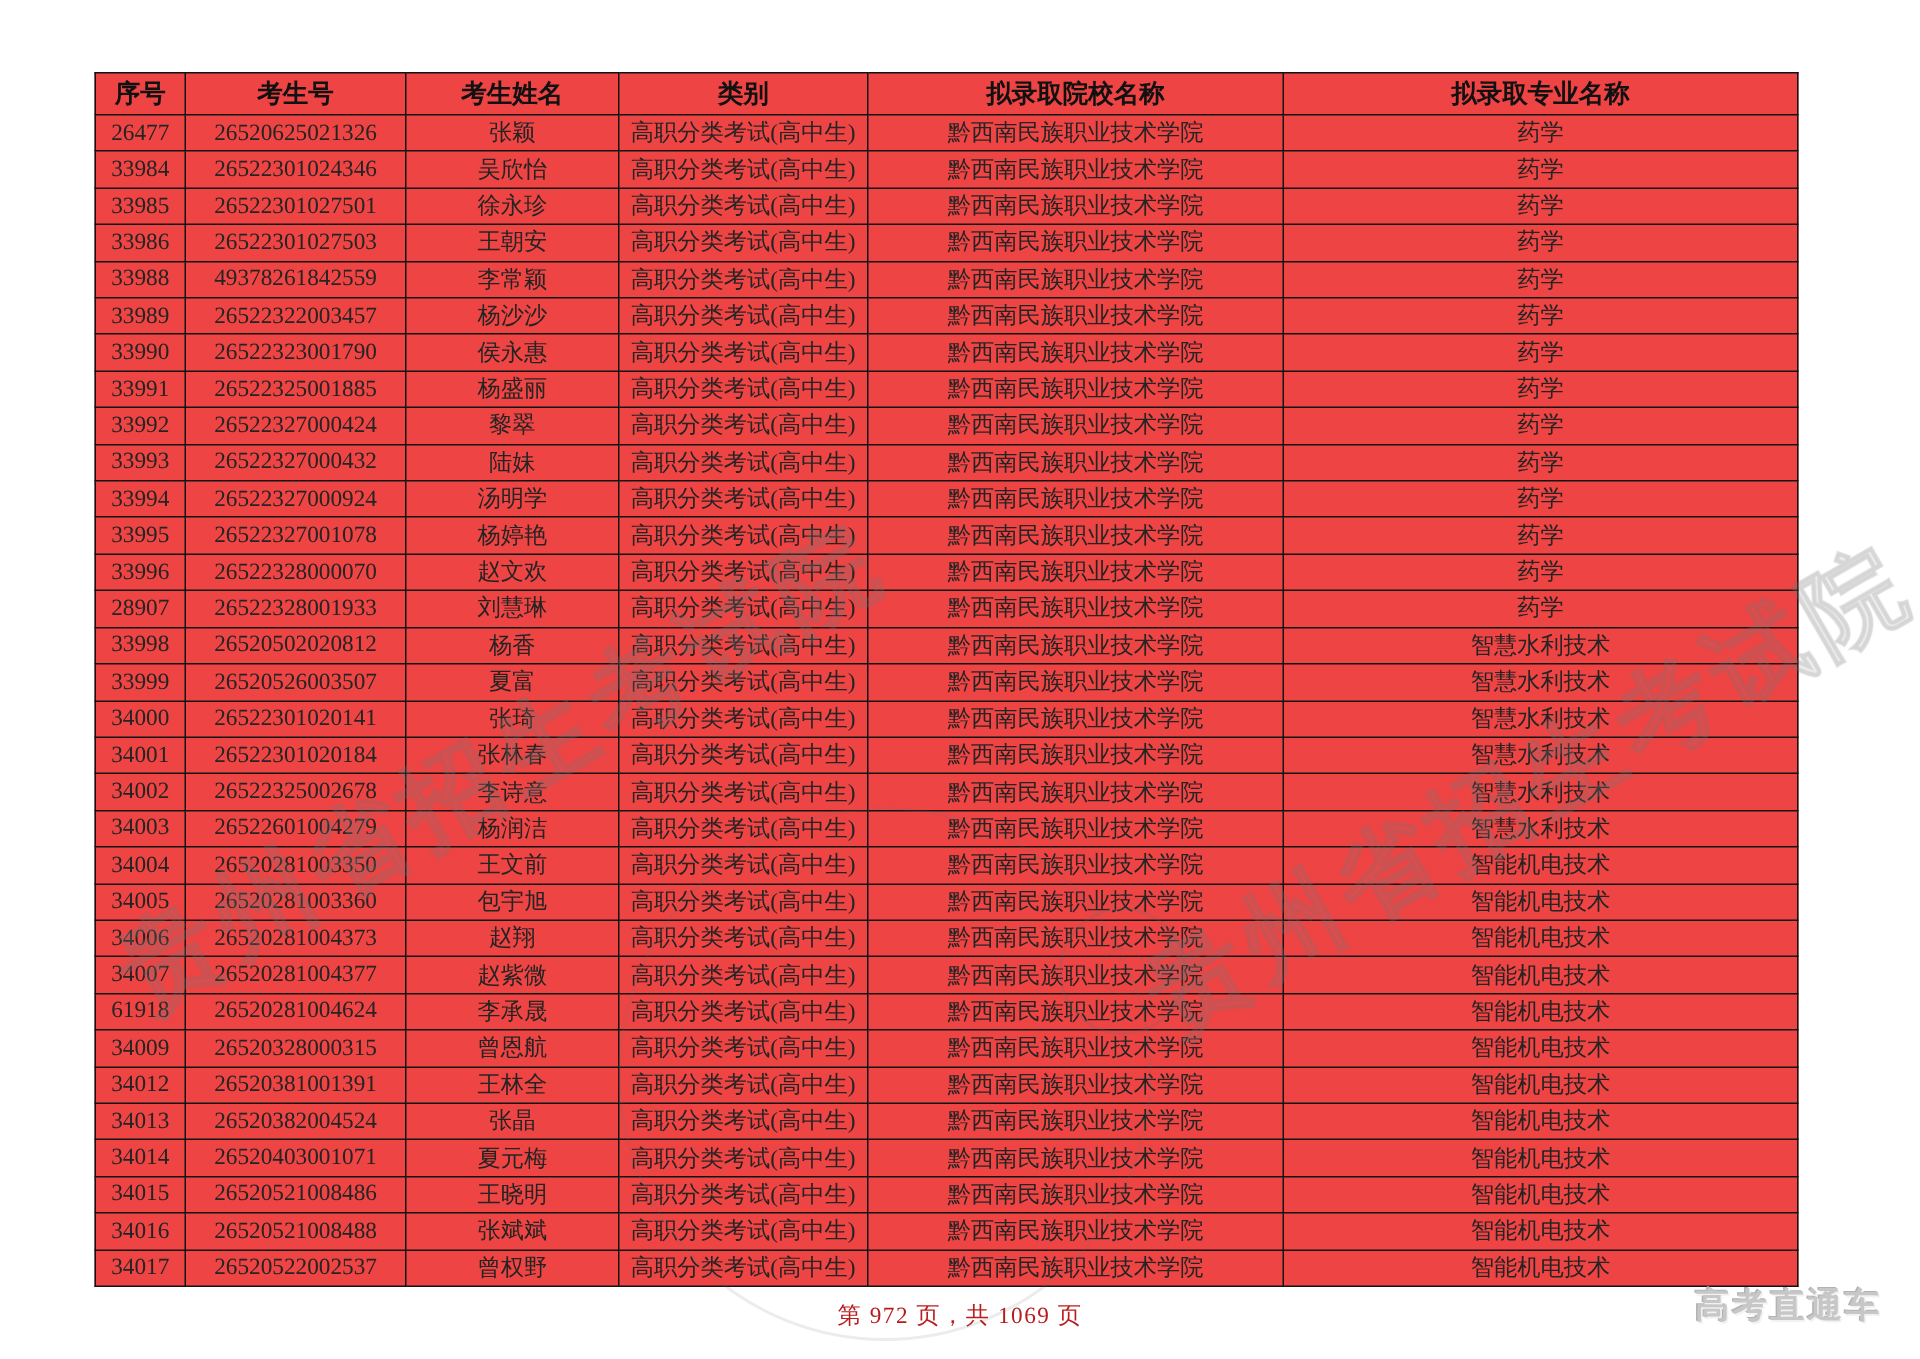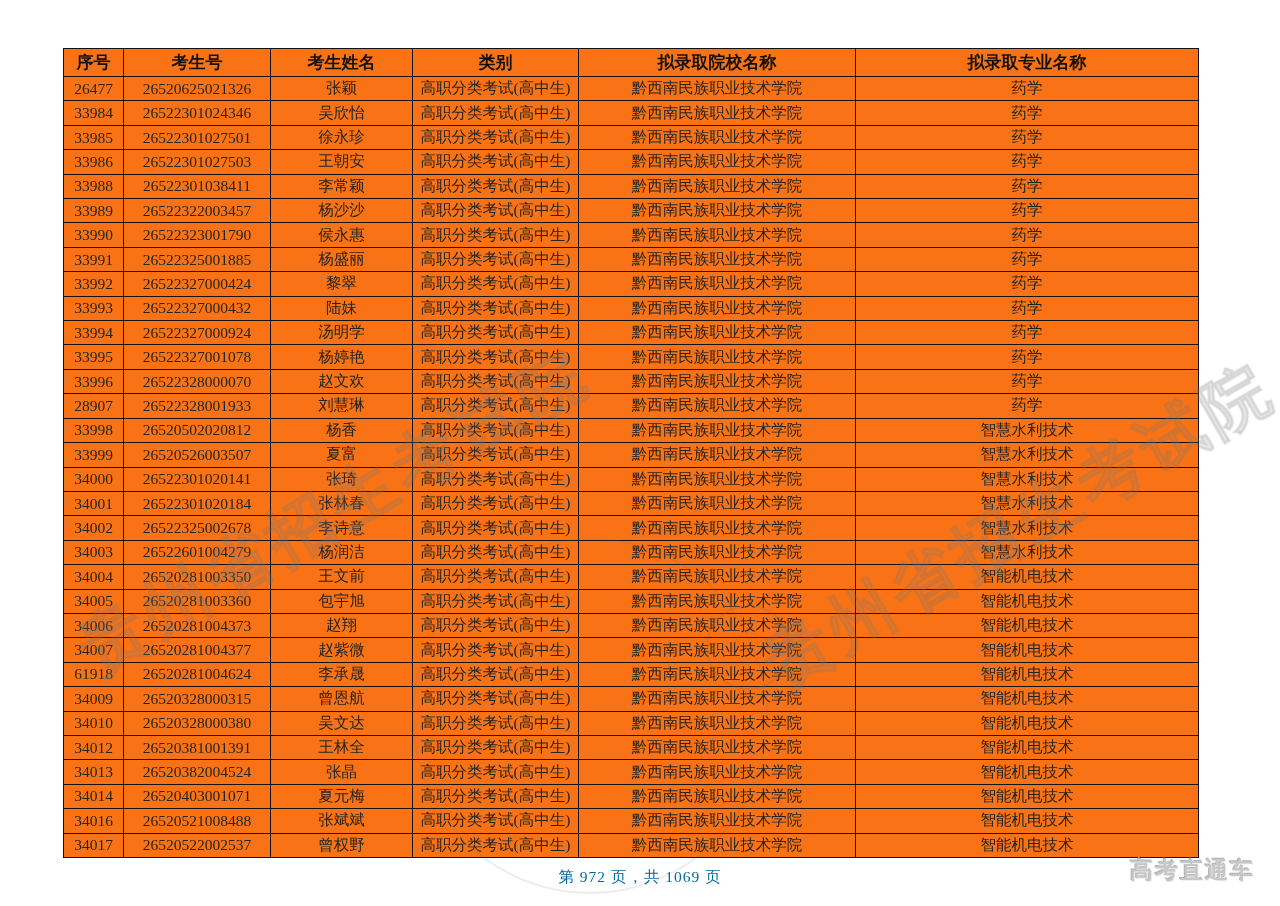--- a/index.html
+++ b/index.html
@@ -13,21 +13,21 @@
   }
   .page { position: absolute; inset: 0; }
 
   
   .admission-table {
     position: absolute;
     left: 63px; top: 48px;
     width: 1135px; height: 810px;
     border-collapse: collapse;
     table-layout: fixed;
-    background: #f97316;
+    background: #ef4444;
   }
   .admission-table th, .admission-table td {
     border: 1.8px solid #121212;
     text-align: center;
     vertical-align: middle;
     overflow: hidden;
     white-space: nowrap;
     padding: 0 2px;
   }
   .admission-table th {
@@ -93,21 +93,21 @@
     border-radius: 50%;
   }
 
   
   .page-footer {
     position: absolute;
     left: 0; top: 867px;
     width: 1280px;
     text-align: center;
     font-size: 15.5px;
-    color: #0369a1;
+    color: #b91c1c;
     letter-spacing: 1px;
     z-index: 3;
   }
   .brand-mark {
     position: absolute;
     top: 855px; right: 25px;
     font-size: 23px;
     font-weight: bold;
     letter-spacing: 2px;
     color: #c7c7c7;
@@ -168,21 +168,21 @@
         <tr>
           <td>33986</td>
           <td>26522301027503</td>
           <td>王朝安</td>
           <td>高职分类考试(高中生)</td>
           <td>黔西南民族职业技术学院</td>
           <td>药学</td>
         </tr>
         <tr>
           <td>33988</td>
-          <td>26522301038411</td>
+          <td>49378261842559</td>
           <td>李常颖</td>
           <td>高职分类考试(高中生)</td>
           <td>黔西南民族职业技术学院</td>
           <td>药学</td>
         </tr>
         <tr>
           <td>33989</td>
           <td>26522322003457</td>
           <td>杨沙沙</td>
           <td>高职分类考试(高中生)</td>
@@ -343,47 +343,47 @@
         </tr>
         <tr>
           <td>34009</td>
           <td>26520328000315</td>
           <td>曾恩航</td>
           <td>高职分类考试(高中生)</td>
           <td>黔西南民族职业技术学院</td>
           <td>智能机电技术</td>
         </tr>
         <tr>
-          <td>34010</td>
-          <td>26520328000380</td>
-          <td>吴文达</td>
-          <td>高职分类考试(高中生)</td>
-          <td>黔西南民族职业技术学院</td>
-          <td>智能机电技术</td>
-        </tr>
-        <tr>
           <td>34012</td>
           <td>26520381001391</td>
           <td>王林全</td>
           <td>高职分类考试(高中生)</td>
           <td>黔西南民族职业技术学院</td>
           <td>智能机电技术</td>
         </tr>
         <tr>
           <td>34013</td>
           <td>26520382004524</td>
           <td>张晶</td>
           <td>高职分类考试(高中生)</td>
           <td>黔西南民族职业技术学院</td>
           <td>智能机电技术</td>
         </tr>
         <tr>
           <td>34014</td>
           <td>26520403001071</td>
           <td>夏元梅</td>
+          <td>高职分类考试(高中生)</td>
+          <td>黔西南民族职业技术学院</td>
+          <td>智能机电技术</td>
+        </tr>
+        <tr>
+          <td>34015</td>
+          <td>26520521008486</td>
+          <td>王晓明</td>
           <td>高职分类考试(高中生)</td>
           <td>黔西南民族职业技术学院</td>
           <td>智能机电技术</td>
         </tr>
         <tr>
           <td>34016</td>
           <td>26520521008488</td>
           <td>张斌斌</td>
           <td>高职分类考试(高中生)</td>
           <td>黔西南民族职业技术学院</td>

